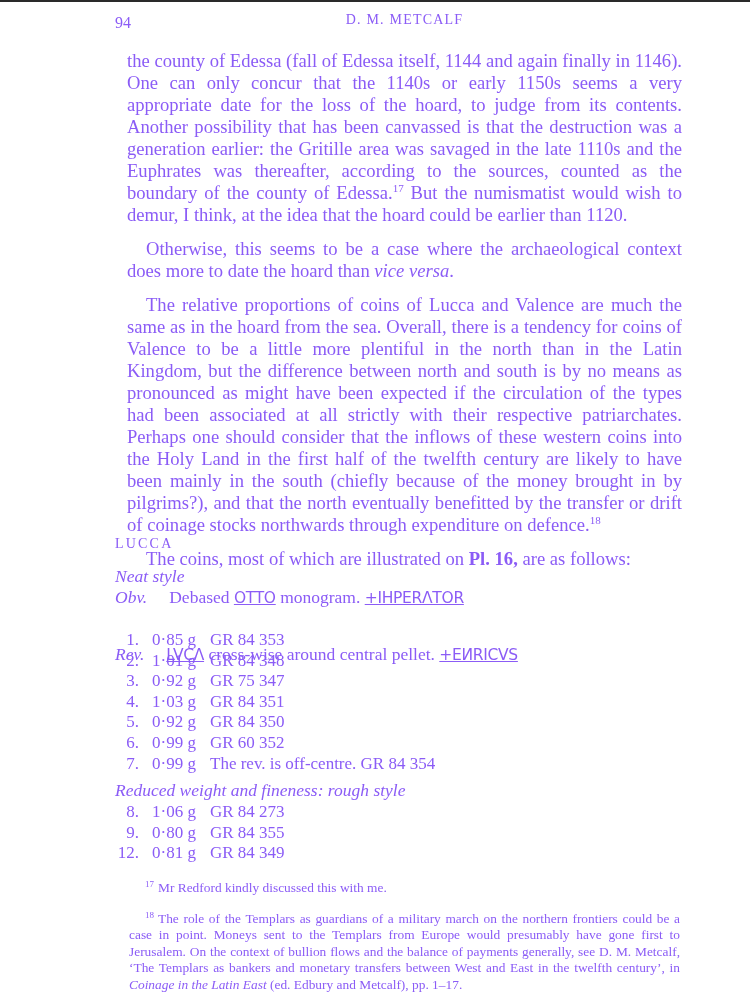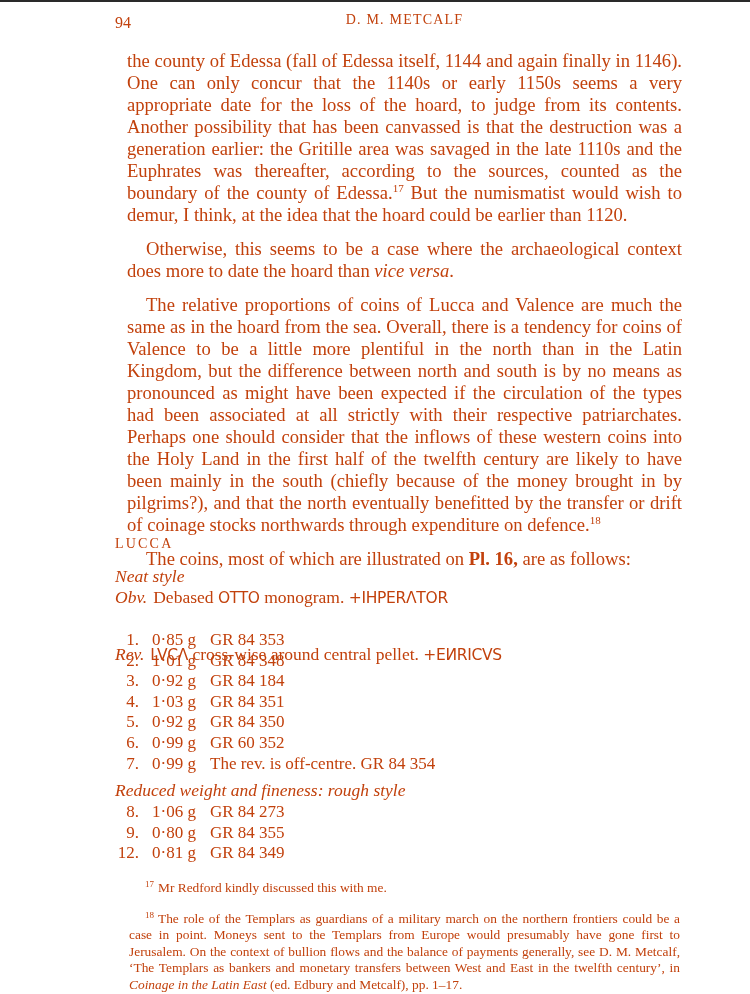--- a/index.html
+++ b/index.html
@@ -1,35 +1,35 @@
 <!DOCTYPE html>
 <html><head>
 <meta charset="utf-8">
 <style>
   html, body { margin: 0; padding: 0; background: #ffffff; }
   body { width: 750px; height: 994px; position: relative; overflow: hidden; }
   .topbar { position: absolute; left: 0; top: 0; width: 750px; height: 2px; background: #2a2a2a; }
-  .page { position: absolute; left: 0; top: 0; width: 750px; height: 994px; font-family: "Liberation Serif", "DejaVu Serif", serif; color: #c2410c; }
+  .page { position: absolute; left: 0; top: 0; width: 750px; height: 994px; font-family: "Liberation Serif", "DejaVu Serif", serif; color: #8b5cf6; }
   .running-head { position: absolute; top: 12px; left: 115px; width: 579px; height: 24px; font-size: 16px; }
   .page-num { position: absolute; left: 0; top: 2px; font-size: 16px; }
   .author { position: absolute; left: 0; width: 100%; top: 0; text-align: center; font-size: 14px; letter-spacing: 1.2px; }
   .body-text { position: absolute; left: 115px; top: 38px; width: 579px; font-size: 18.6px; line-height: 22px; }
   .body-text p { margin: 12px; text-align: justify; }
   .body-text p.indent { text-indent: 19px; }
   .body-text p.last-line-left { text-align-last: left; }
   sup.fn { font-size: 11px; vertical-align: 7px; line-height: 0; }
   .section { position: absolute; left: 115px; width: 579px; }
   .lucca-heading { top: 536px; font-size: 14px; letter-spacing: 2.2px; }
   .style-heading { font-style: italic; font-size: 17.5px; }
   .neat { top: 566px; }
   .desc-line { font-size: 17.5px; line-height: 21px; }
   .obv { top: 587px; }
   .rev { top: 644px; }
-  .desc-label { font-style: italic; margin-right: 6px; }
-  .legend-sans { font-family: "DejaVu Sans", "Liberation Sans", sans-serif; font-size: 15.5px; letter-spacing: -0.3px; }
+  .desc-label { font-style: italic; margin-right: 22px; }
+  .legend-sans { font-family: "DejaVu Sans", "Liberation Sans", sans-serif; font-size: 15.5px; letter-spacing: -0.3px; text-decoration: underline; }
   .coin-list { position: absolute; left: 115px; width: 579px; font-size: 17px; }
   .coin-row { height: 20.6px; line-height: 20.6px; position: relative; white-space: nowrap; }
   .coin-num { position: absolute; right: 555px; text-align: right; width: 40px; }
   .coin-wt { position: absolute; left: 37px; }
   .coin-ref { position: absolute; left: 95px; }
   .list-a { top: 630px; }
   .reduced { top: 780px; }
   .list-b { top: 802px; }
   .footnotes { position: absolute; left: 115px; top: 866px; width: 579px; font-size: 13.4px; line-height: 16.6px; }
   .footnotes p { margin: 14px; text-align: justify; }
@@ -77,21 +77,21 @@
         <span class="coin-ref">GR 84 353</span>
       </div>
     <div class="coin-row">
         <span class="coin-num">2.</span>
         <span class="coin-wt">1·01 g</span>
         <span class="coin-ref">GR 84 348</span>
       </div>
     <div class="coin-row">
         <span class="coin-num">3.</span>
         <span class="coin-wt">0·92 g</span>
-        <span class="coin-ref">GR 84 184</span>
+        <span class="coin-ref">GR 75 347</span>
       </div>
     <div class="coin-row">
         <span class="coin-num">4.</span>
         <span class="coin-wt">1·03 g</span>
         <span class="coin-ref">GR 84 351</span>
       </div>
     <div class="coin-row">
         <span class="coin-num">5.</span>
         <span class="coin-wt">0·92 g</span>
         <span class="coin-ref">GR 84 350</span>

